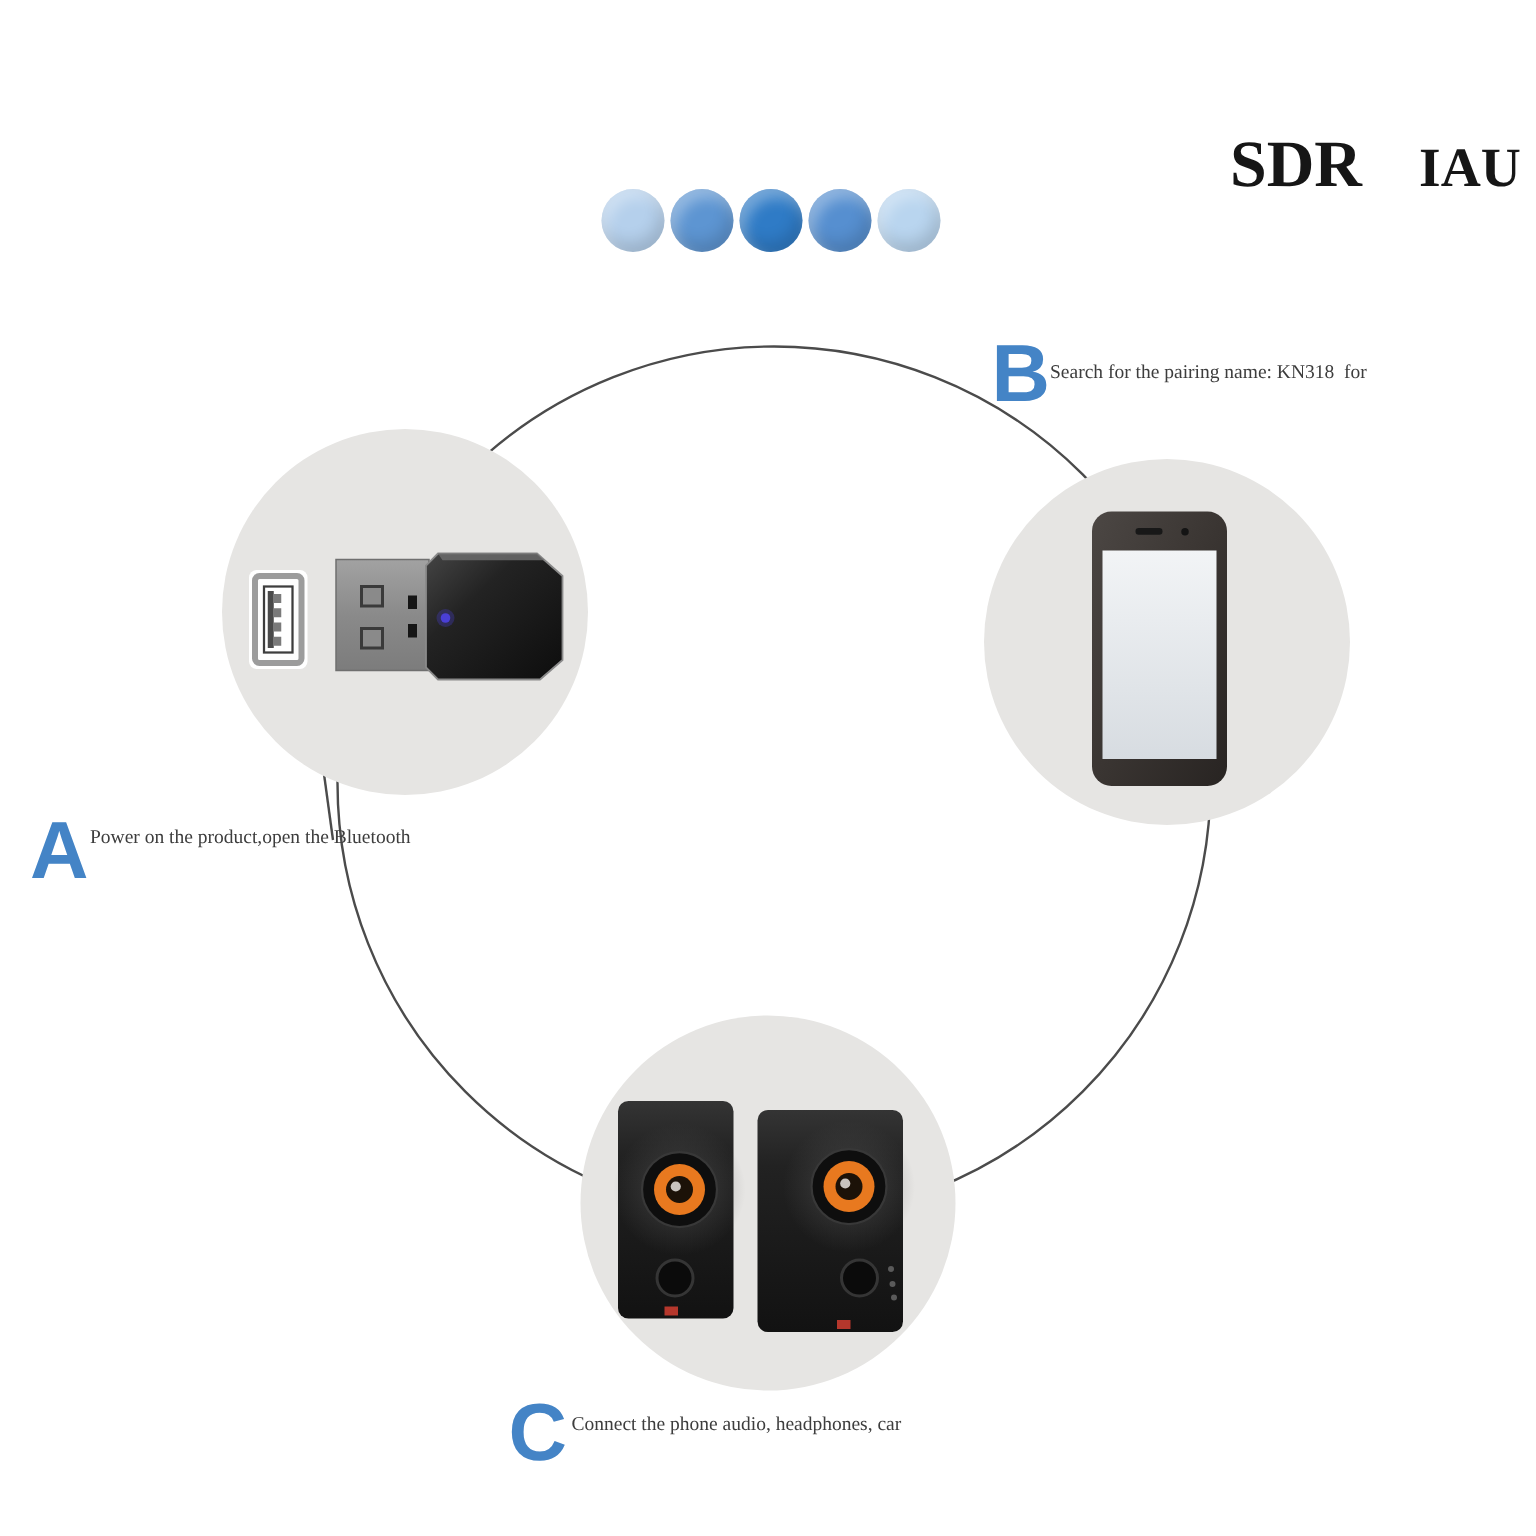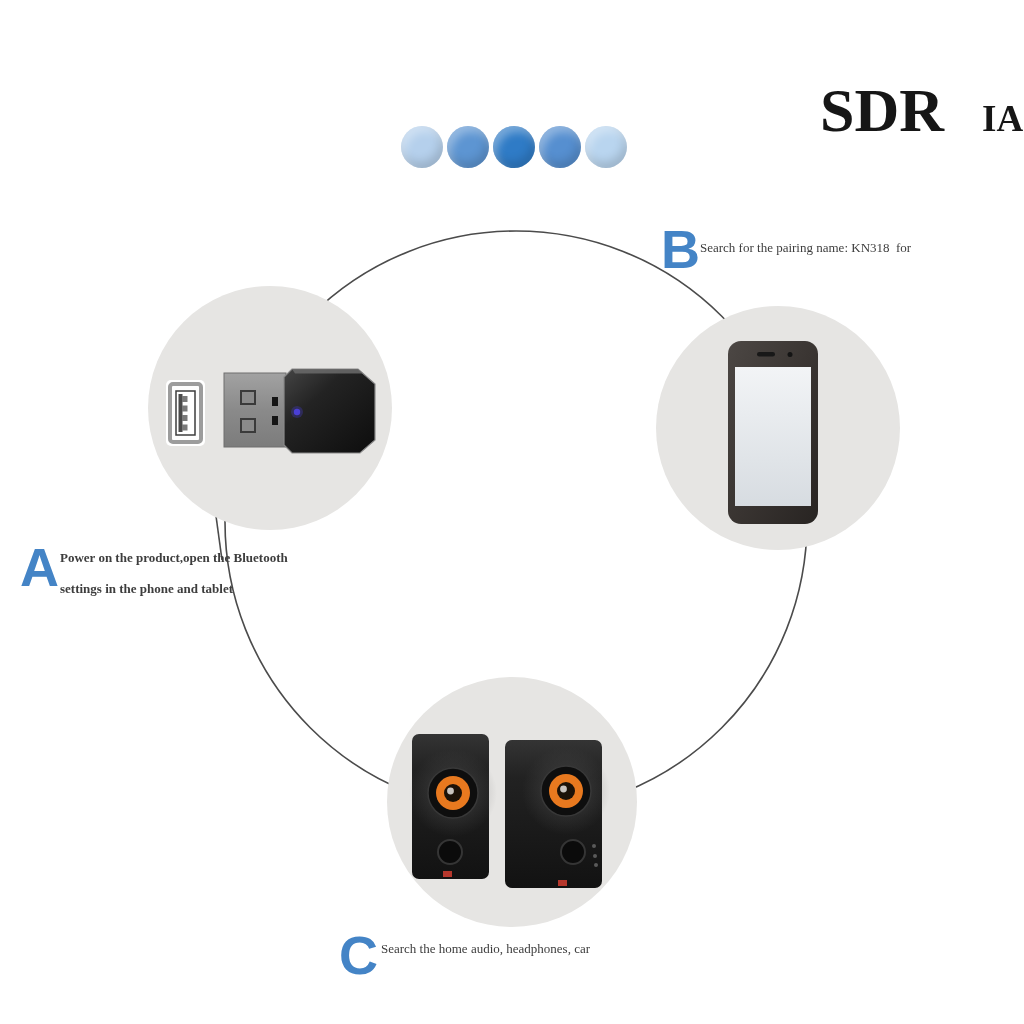--- a/index.html
+++ b/index.html
@@ -14,21 +14,21 @@
   }
   .banner-title{
     color:#ffffff;font-size:64px;font-weight:400;letter-spacing:-1px;line-height:1;
     padding-bottom:4px;
   }
   
   .brand{
     position:absolute;left:820px;top:88px;color:#161616;
     font-family:"Liberation Serif",serif;font-weight:bold;line-height:44px;white-space:nowrap;
   }
-  .brand .big{font-size:62px;}
+  .brand .big{font-size:44px;}
   .brand .small{font-size:37px;margin-left:38px;}
   
   .dots{
     position:absolute;left:401px;top:126px;display:flex;gap:4px;
   }
   .dot{
     width:42px;height:42px;border-radius:50%;
     box-shadow:inset 4px 6px 9px rgba(255,255,255,0.35), inset -3px -6px 10px rgba(0,0,0,0.15);
   }
   
@@ -41,21 +41,21 @@
   
   .step-letter{
     position:absolute;color:#4484c6;font-size:54px;font-weight:bold;line-height:1;
   }
   .step-text{
     position:absolute;color:#3d3d3d;font-family:"Liberation Serif",serif;
     font-size:13px;line-height:31px;
   }
   .step-text .line{display:block;white-space:pre;}
   .letter-a{left:20px;top:540px;}
-  .text-a{left:60px;top:542px;font-weight:bold;}
+  .text-a{left:60px;top:542px;}
   .letter-b{left:661px;top:222px;}
   .text-b{left:700px;top:232px;}
   .letter-c{left:339px;top:928px;}
   .text-c{left:381px;top:933px;}
 </style>
 </head>
 <body>
 
 <div id="stage">
 
@@ -175,26 +175,25 @@
       <rect x="558" y="880" width="9" height="6" fill="#b5372c"></rect>
       <circle cx="594" cy="846" r="2" fill="#5a5a5a"></circle>
       <circle cx="595" cy="856" r="2" fill="#5a5a5a"></circle>
       <circle cx="596" cy="865" r="2" fill="#5a5a5a"></circle>
     </g>
   </svg>
 
   <span class="step-letter letter-a">A</span>
   <div class="step-text text-a">
     <span class="line">Power on the product,open the Bluetooth</span>
-    <span class="line">settings in the phone and tablet</span>
   </div>
 
   <span class="step-letter letter-b">B</span>
   <div class="step-text text-b">
     <span class="line">Search for the pairing name: KN318  for</span>
   </div>
 
   <span class="step-letter letter-c">C</span>
   <div class="step-text text-c">
-    <span class="line">Search the home audio, headphones, car</span>
+    <span class="line">Connect the phone audio, headphones, car</span>
   </div>
 
 </div>
 
 </body></html>

